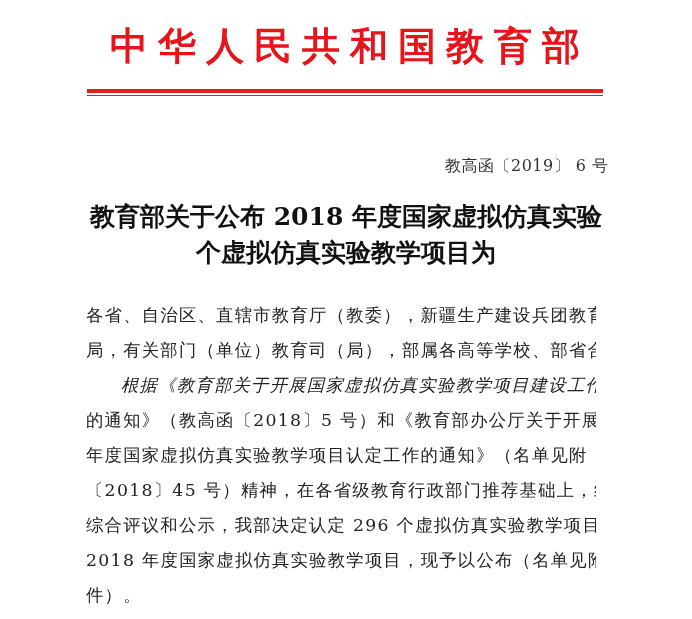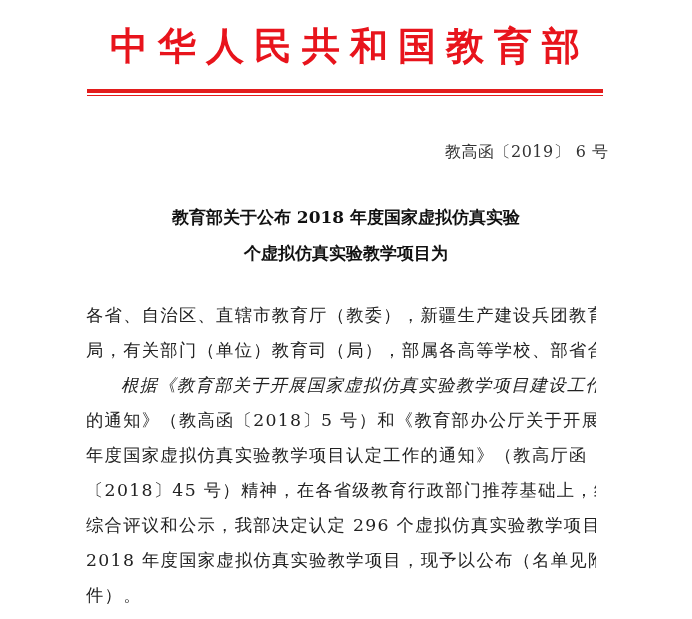--- a/index.html
+++ b/index.html
@@ -8,26 +8,26 @@
     .masthead {
       position: absolute; left: 110px; top: 18px; width: 470px; height: 56px;
       display: flex; justify-content: space-between; align-items: center;
       color: #e8141c; font-family: "DejaVu Serif", serif; font-weight: bold;
       font-size: 38px; line-height: 56px;
     }
     .masthead span { display: inline-block; }
     .rule-thick { position: absolute; left: 87px; top: 89px; width: 516px; height: 4px; background: #e31c1c; }
     .rule-thin { position: absolute; left: 87px; top: 95px; width: 516px; height: 1px; background: #e31c1c; }
     .docno {
-      position: absolute; left: 445px; top: 142px; font-family: "DejaVu Serif", serif;
+      position: absolute; left: 445px; top: 156px; font-family: "DejaVu Serif", serif;
       font-size: 16px; color: #333; white-space: nowrap; letter-spacing: 0.5px;
     }
     .title {
       position: absolute; left: 80px; top: 199px; width: 532px; text-align: center;
-      font-family: "DejaVu Serif", serif; font-weight: bold; font-size: 17px; color: #111;
+      font-family: "DejaVu Serif", serif; font-weight: bold; font-size: 25px; color: #111;
       line-height: 36px;
     }
     .body {
       position: absolute; left: 86px; top: 298px; width: 510px;
       font-family: "DejaVu Serif", serif; font-size: 17.3px; color: #222;
       line-height: 35px; text-align: justify; letter-spacing: 1.3px;
     }
     .body .line { display: block; white-space: nowrap; overflow: hidden; }
     .body .indent { padding-left: 35px; font-style: italic; }
   </style>
@@ -57,20 +57,20 @@
   <div class="title">
     <div>教育部关于公布 2018 年度国家虚拟仿真实验</div>
     <div>个虚拟仿真实验教学项目为</div>
   </div>
 
   <div class="body">
     <span class="line">各省、自治区、直辖市教育厅（教委），新疆生产建设兵团教育</span>
     <span class="line">局，有关部门（单位）教育司（局），部属各高等学校、部省合</span>
     <span class="line indent">根据《教育部关于开展国家虚拟仿真实验教学项目建设工作</span>
     <span class="line">的通知》（教高函〔2018〕5 号）和《教育部办公厅关于开展 2018</span>
-    <span class="line">年度国家虚拟仿真实验教学项目认定工作的通知》（教高厅函</span>
+    <span class="line">年度国家虚拟仿真实验教学项目认定工作的通知》（名单见附</span>
     <span class="line">〔2018〕45 号）精神，在各省级教育行政部门推荐基础上，经</span>
     <span class="line">综合评议和公示，我部决定认定 296 个虚拟仿真实验教学项目为</span>
     <span class="line">2018 年度国家虚拟仿真实验教学项目，现予以公布（名单见附</span>
     <span class="line">件）。</span>
   </div>
 
 </div>
 
 </body></html>

